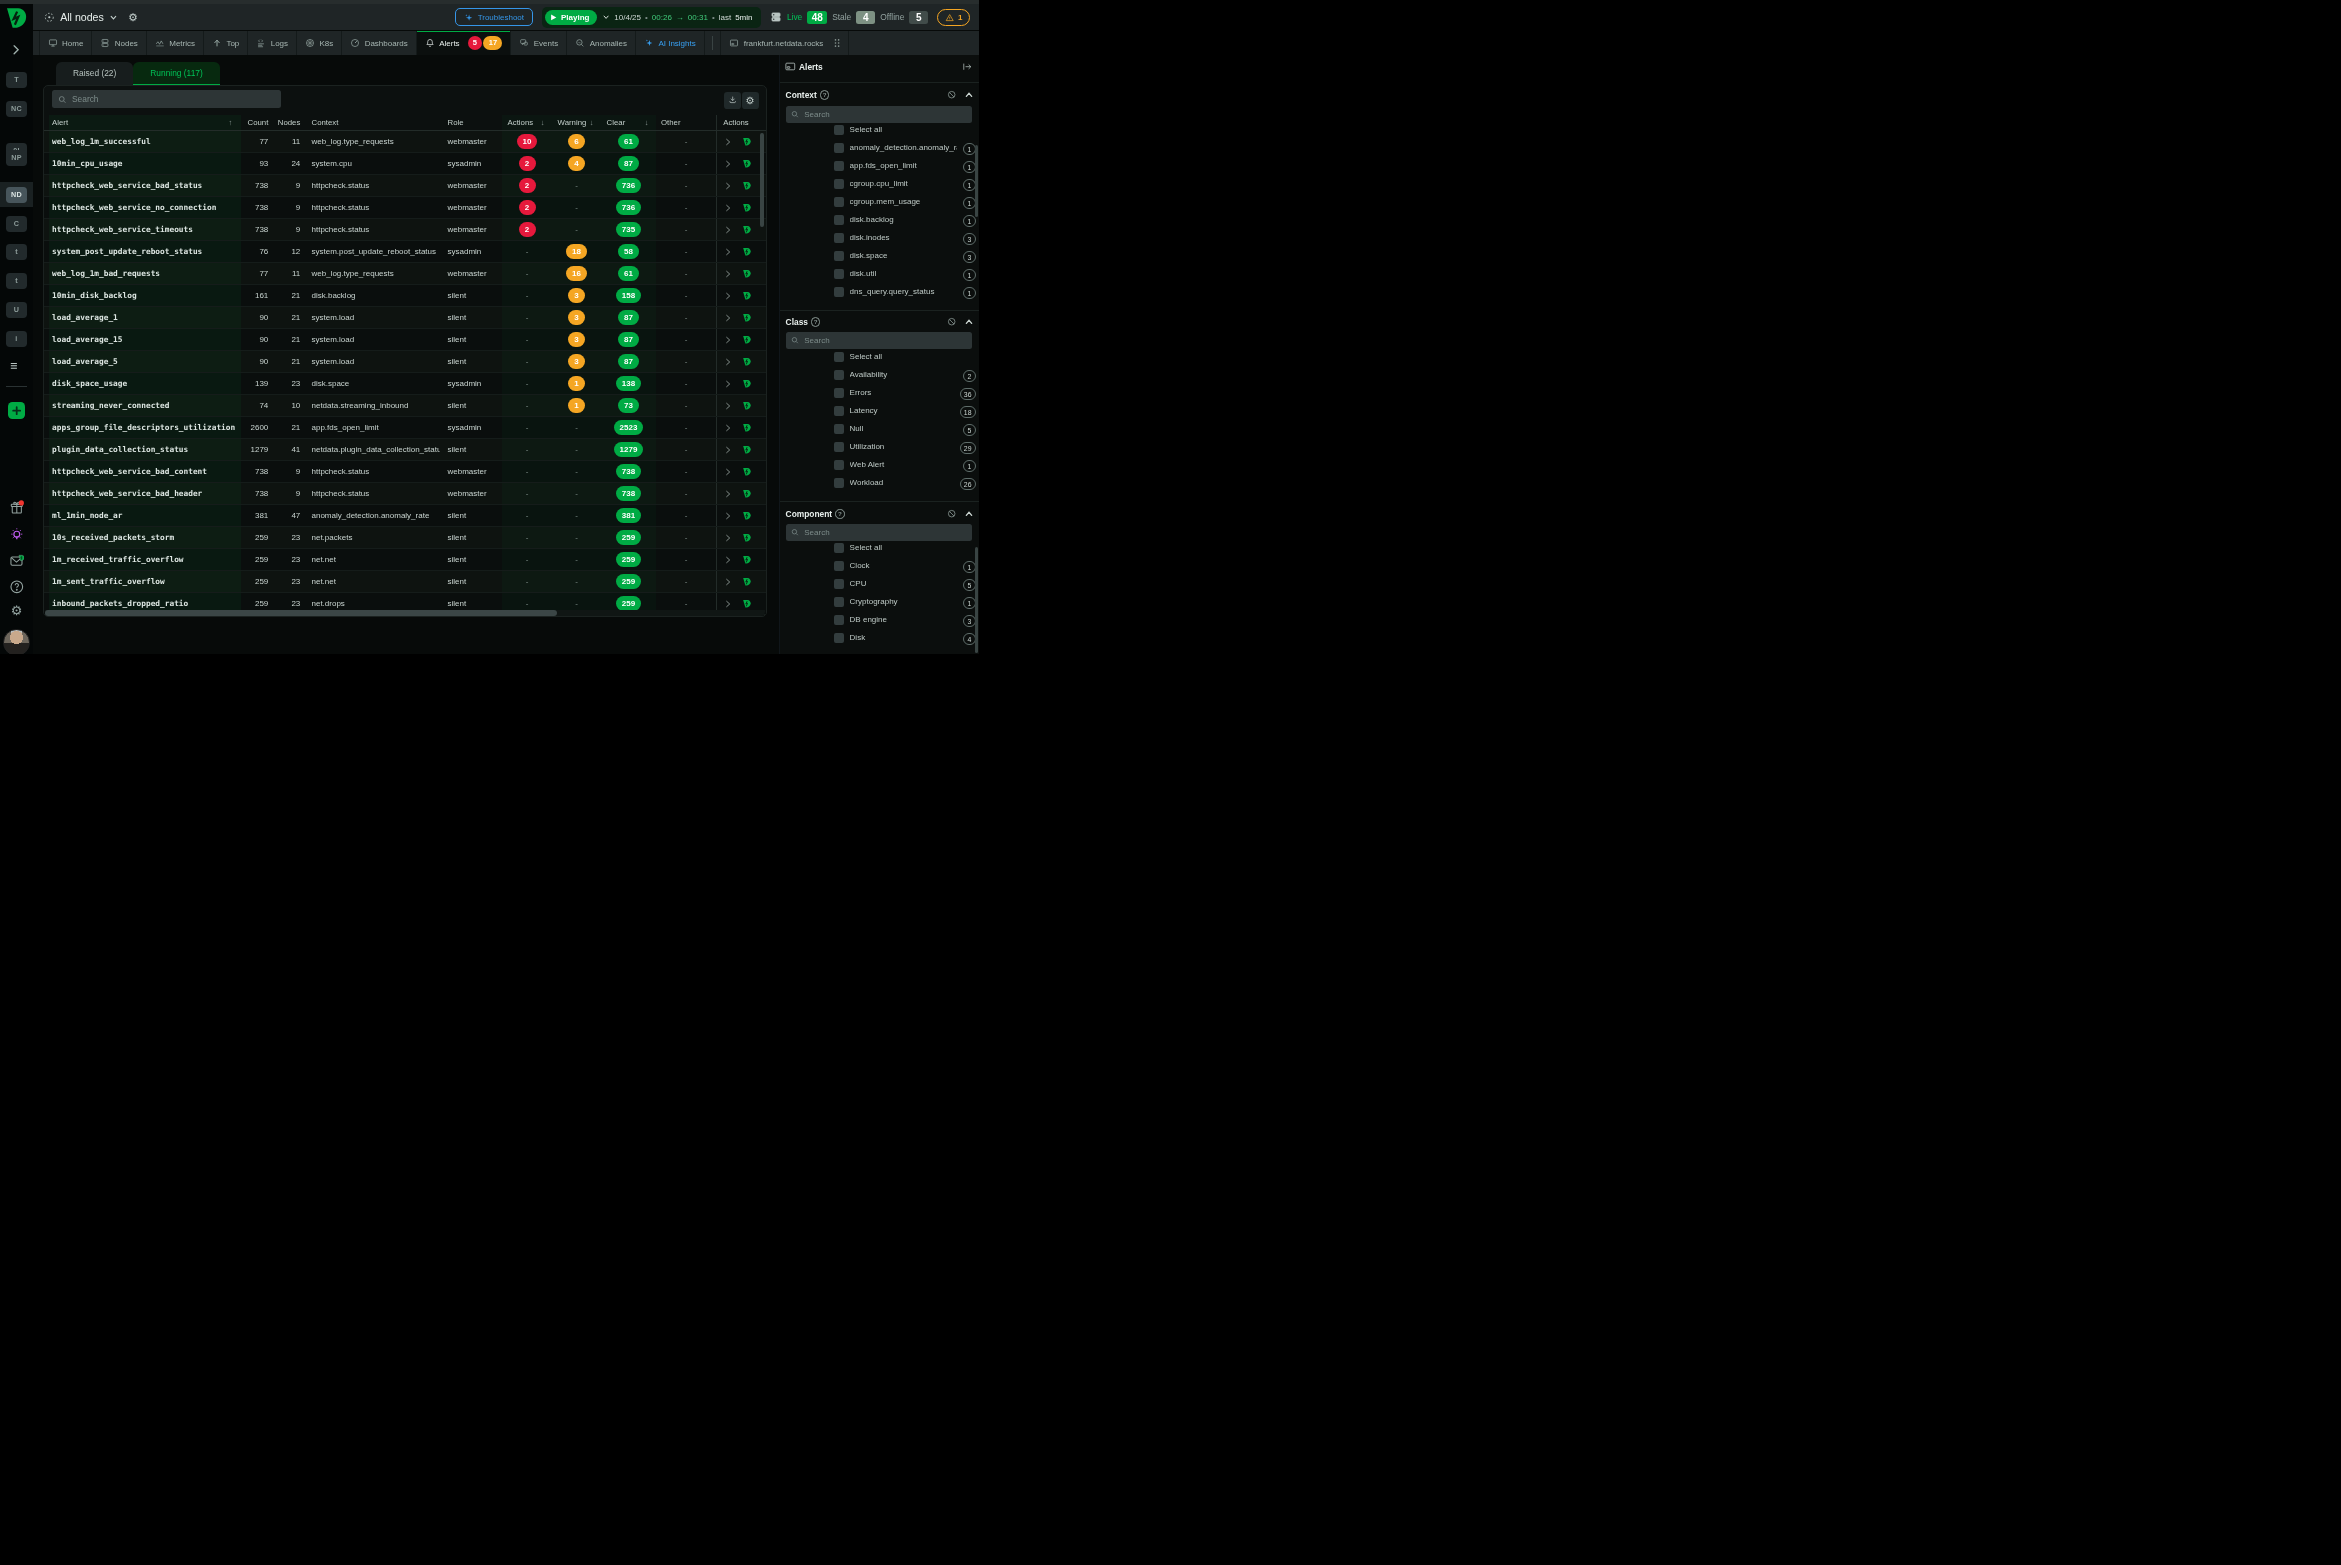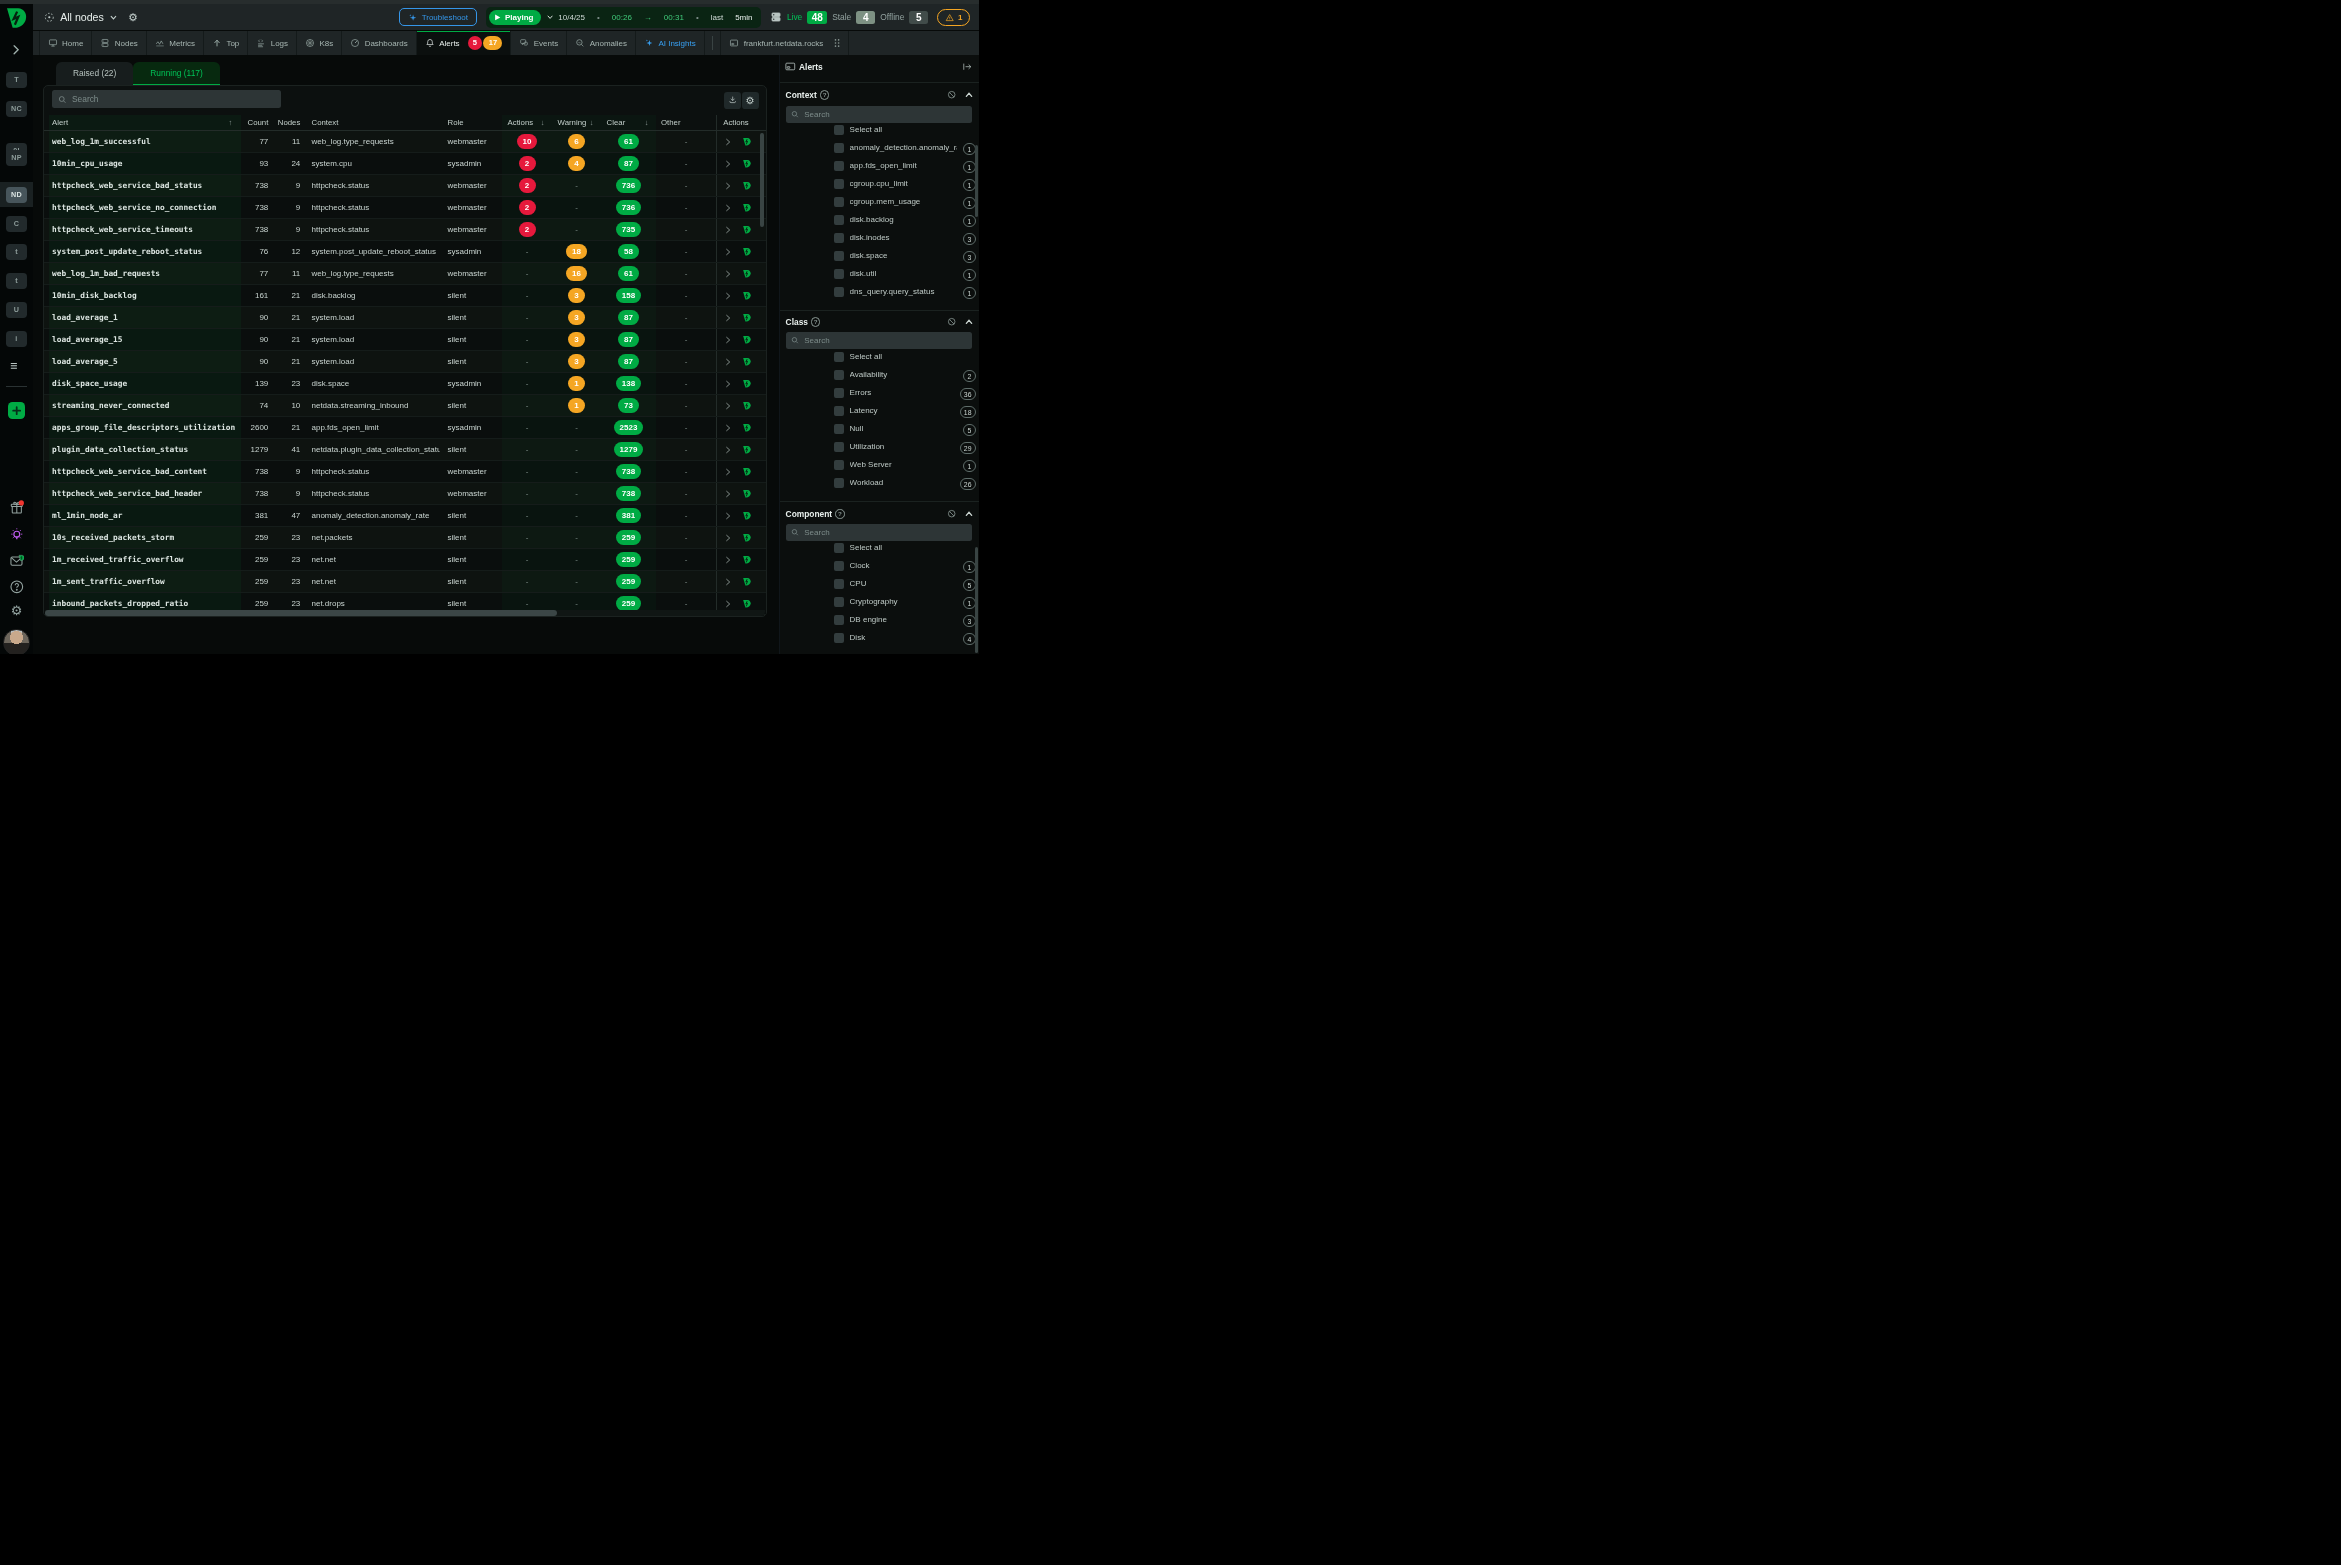--- a/index.html
+++ b/index.html
@@ -31,21 +31,21 @@
   
   .topbar { position:absolute; left:33px; top:4.4px; width:946px; height:26px; background:#1f2526; display:flex; align-items:center; }
   .nodepick { display:flex; align-items:center; gap:6px; margin-left:10.6px; }
   .nodepick .title { color:#e8efec; font-size:10.6px; }
   .caret { color:#c3cfcc; }
   .gear-glyph { color:#c3cfcc; font-size:10.6px; }
   .topbar-right { position:absolute; right:8.7px; display:flex; align-items:center; gap:8.7px; }
   .btn-troubleshoot { display:flex; align-items:center; gap:4.4px; height:18px; padding:0 8px; border:0.9px solid #3596e8; border-radius:5px; color:#3596e8; font-size:8px; background:transparent; }
   .play-group { display:flex; align-items:center; gap:5.6px; height:20.6px; padding:0 8.7px 0 3.1px; background:#0a2413; border-radius:5px; }
   .play-pill { display:flex; align-items:center; gap:3.7px; height:15.6px; padding:0 7.5px 0 5.6px; background:#00ab44; border-radius:8.7px; color:#fff; font-size:8px; font-weight:bold; }
-  .time-txt { font-size:8px; color:#cfd9d5; display:flex; gap:12px; align-items:center; }
+  .time-txt { font-size:8px; color:#cfd9d5; display:flex; gap:4px; align-items:center; }
   .time-txt .grn { color:#41c97a; }
   .time-txt .dot { color:#7d8c88; }
   .time-txt .em { color:#e8efec; }
   .node-counts { display:flex; align-items:center; gap:5px; }
   .nc-label { font-size:8.4px; color:#93a3a0; }
   .nc-label.live { color:#00c257; }
   .nc-badge { min-width:19px; height:13.7px; border-radius:2.5px; display:flex; align-items:center; justify-content:center; color:#fff; font-size:10px; font-weight:bold; padding:0 4.4px; }
   .nc-live { background:#00ab44; } .nc-stale { background:#7d9183; } .nc-off { background:#414c4a; }
   .warn-pill { display:flex; align-items:center; gap:3.7px; height:17px; padding:0 6.9px; border:0.9px solid #f5a623; border-radius:8.7px; color:#f5a623; font-size:8px; font-weight:bold; }
 
@@ -1224,21 +1224,21 @@
           </div>
 
           <div class="frow">
             <span class="cbox"></span>
             <span class="flabel">Utilization</span>
             <span class="fcount">29</span>
           </div>
 
           <div class="frow">
             <span class="cbox"></span>
-            <span class="flabel">Web Server</span>
+            <span class="flabel">Web Alert</span>
             <span class="fcount">1</span>
           </div>
 
           <div class="frow">
             <span class="cbox"></span>
             <span class="flabel">Workload</span>
             <span class="fcount">26</span>
           </div>
         </div>
     </div>

